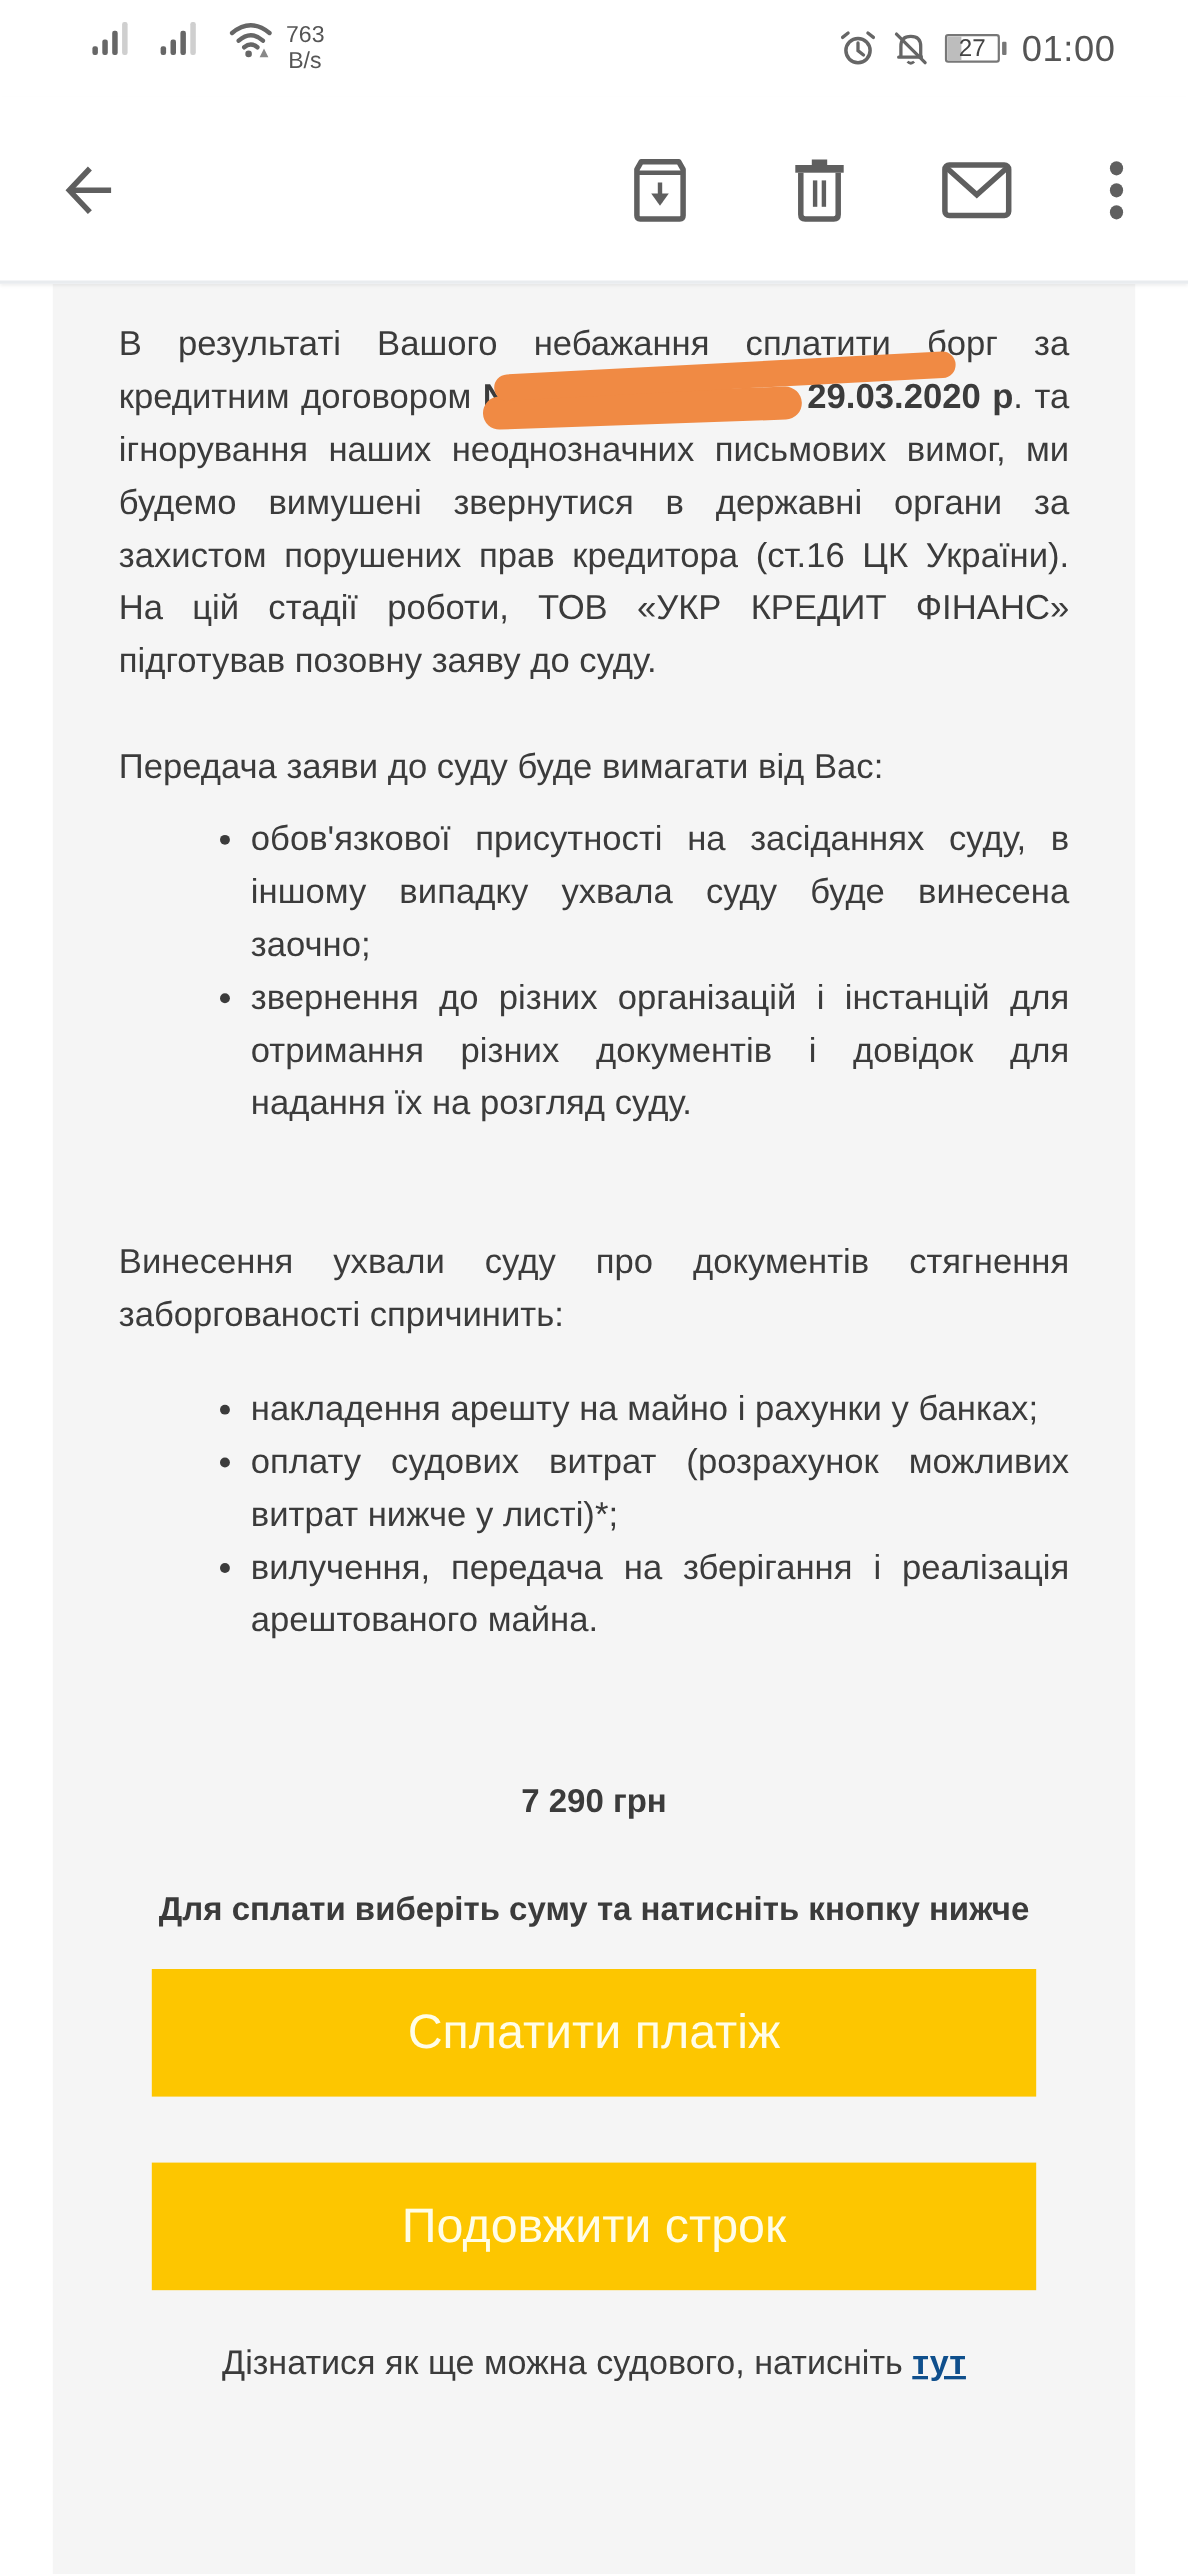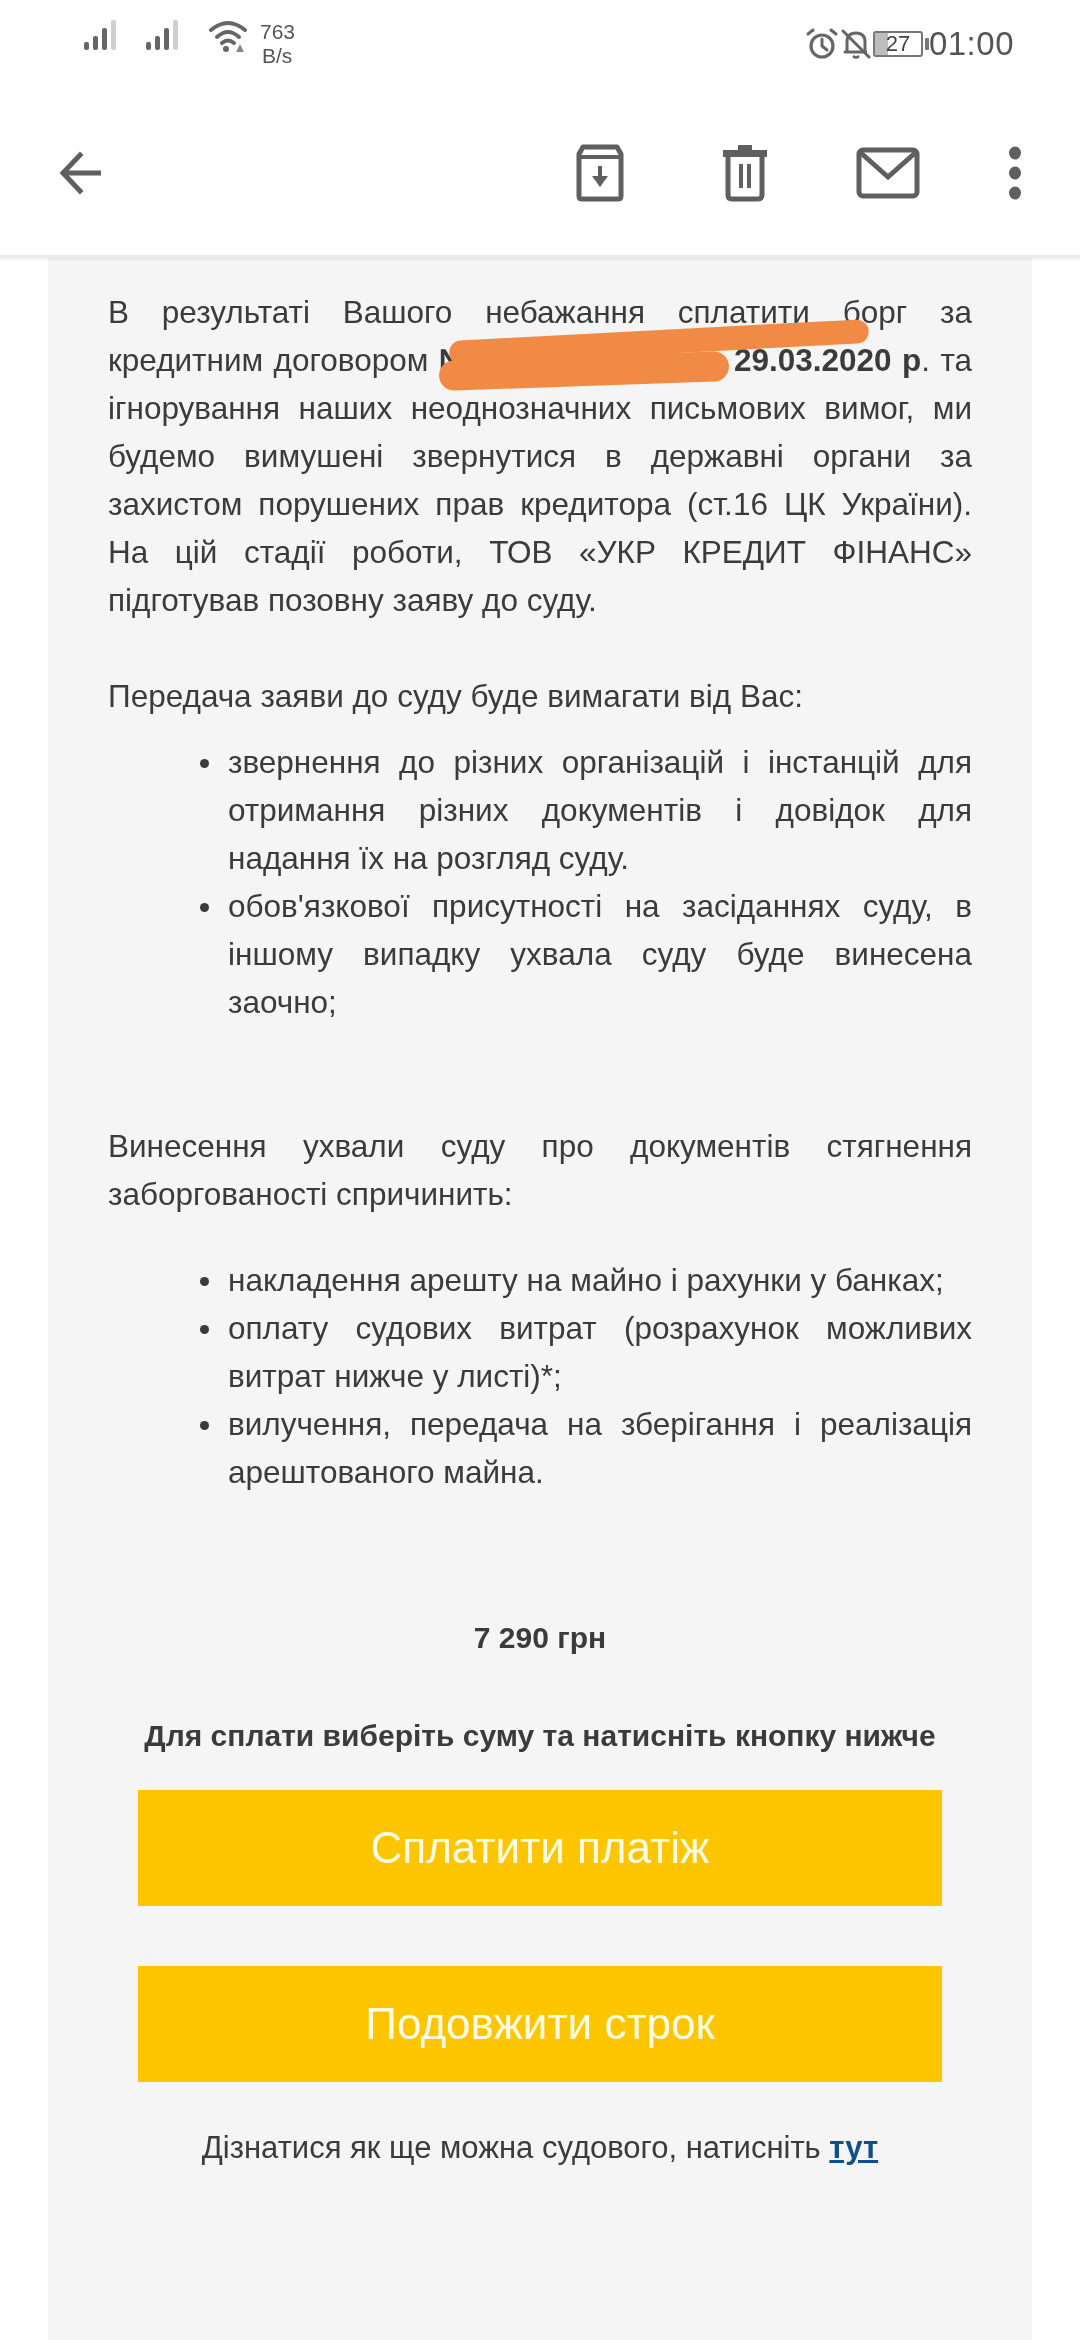--- a/index.html
+++ b/index.html
@@ -8,21 +8,21 @@
 
     
     .status-bar { position: absolute; top: 0; left: 0; width: 1080px; height: 88px; background: #fff; }
     .sb-left { position: absolute; left: 84px; top: 18px; display: flex; height: 50px; }
     .signal { display: flex; align-items: flex-end; gap: 4px; height: 32px; margin-right: 30px; }
     .signal span { width: 5px; border-radius: 2px; background: #666; }
     .signal span.dim { background: #cfcfcf; }
     .wifi { width: 40px; height: 36px; margin-right: 12px; position: relative; }
     .net-speed { display: flex; flex-direction: column; font-size: 21px; line-height: 24px; color: #555; margin-top: 2px; }
     .net-speed .u { padding-left: 2px; }
-    .sb-right { position: absolute; right: 66px; top: 22px; display: flex; align-items: center; height: 44px; justify-content: flex-end; }
+    .sb-right { position: absolute; right: 66px; top: 22px; display: flex; align-items: center; gap: 14px; height: 44px; justify-content: flex-end; }
     .sb-icon { width: 34px; height: 34px; }
     .battery { display: flex; align-items: center; }
     .battery-body { width: 50px; height: 26px; border: 2px solid #777; border-radius: 3px; position: relative; font-size: 22px; line-height: 22px; text-align: center; color: #444; overflow: hidden; }
     .battery-fill { position: absolute; left: 0; top: 0; bottom: 0; width: 13px; background: #bdbdbd; }
     .battery-body span { position: relative; }
     .battery-tip { width: 4px; height: 12px; background: #777; margin-left: 2px; border-radius: 1px; }
     .clock { font-size: 33px; color: #555; letter-spacing: 0.5px; }
 
     
     .app-bar { position: absolute; top: 88px; left: 0; width: 1080px; height: 170px; background: #fff; border-bottom: 3px solid #e9ecef; box-shadow: 0 2px 3px rgba(0,0,0,0.06); z-index: 2; }
@@ -148,22 +148,22 @@
 
 <div class="content">
   <div class="inner">
     <p class="just">
       <span>В результаті Вашого небажання сплатити борг за кредитним договором </span><span class="redacted"><b>№</b><span style="display:inline-block;width:260px;"></span><span class="redact-mark" style="left:0;top:20px;width:290px;height:30px;transform:rotate(-2deg);"></span><span class="redact-mark" style="left:10px;top:-6px;width:420px;height:24px;transform:rotate(-3deg);"></span></span><b>29.03.2020 р</b><span>. та ігнорування наших неоднозначних письмових вимог, ми будемо вимушені звернутися в державні органи за захистом порушених прав кредитора (ст.16 ЦК України). На цій стадії роботи, ТОВ «УКР КРЕДИТ ФІНАНС» підготував позовну заяву до суду.</span>
     </p>
     <div class="gap-lg"></div>
     <p class="just">Передача заяви до суду буде вимагати від Вас:</p>
     <div style="height:18px"></div>
     <ul class="bul">
+      <li>обов'язкової присутності на засіданнях суду, в іншому випадку ухвала суду буде винесена заочно;</li>
       <li>звернення до різних організацій і інстанцій для отримання різних документів і довідок для надання їх на розгляд суду.</li>
-      <li>обов'язкової присутності на засіданнях суду, в іншому випадку ухвала суду буде винесена заочно;</li>
     </ul>
     <div style="height:96px"></div>
     <p class="just">Винесення ухвали суду про документів стягнення заборгованості спричинить:</p>
     <div style="height:38px"></div>
     <ul class="bul">
       <li>накладення арешту на майно і рахунки у банках;</li>
       <li>оплату судових витрат (розрахунок можливих витрат нижче у листі)*;</li>
       <li>вилучення, передача на зберігання і реалізація арештованого майна.</li>
     </ul>
     <div style="height:118px"></div>

